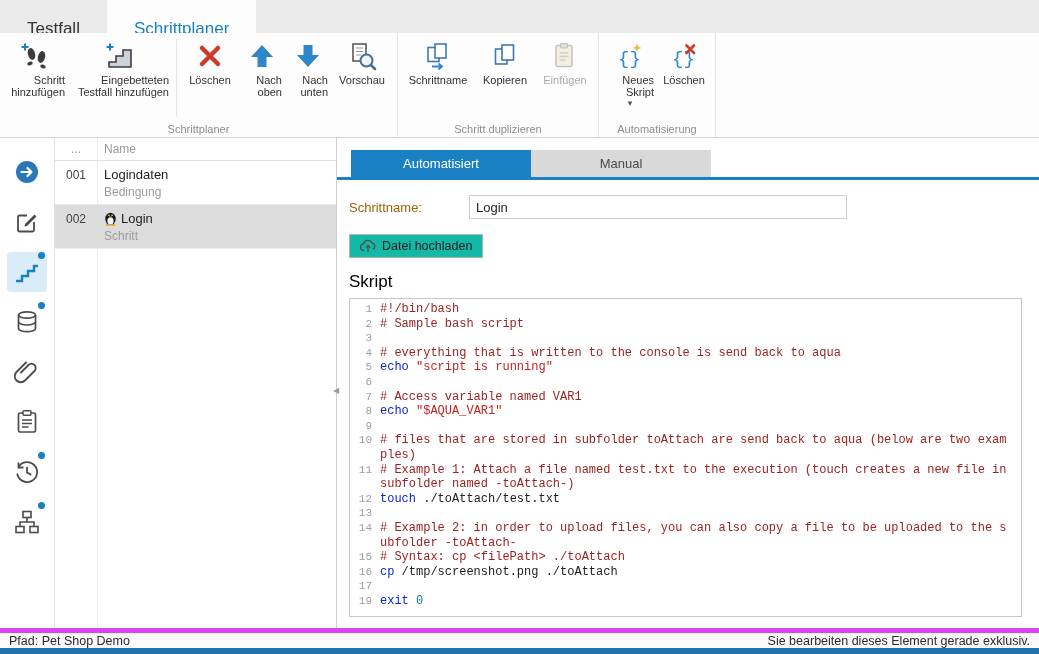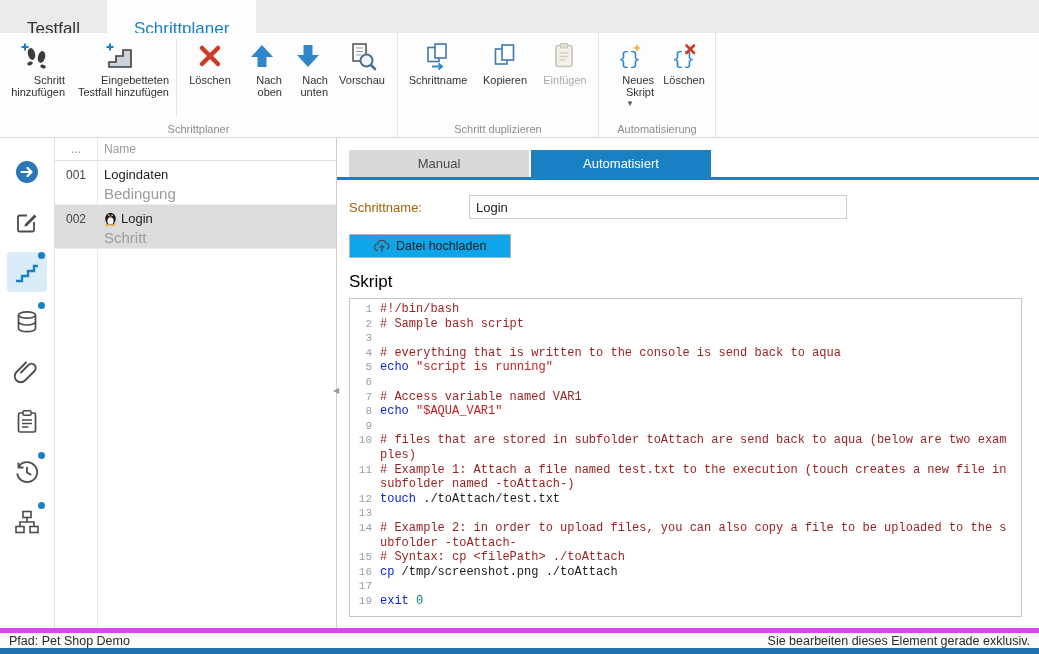--- a/index.html
+++ b/index.html
@@ -38,35 +38,35 @@
   .steplist{width:282px;border-right:1px solid #cfcfcf;position:relative;background:#fff}
   .col-line{position:absolute;top:0;bottom:0;left:42px;width:1px;background:#ececec}
   .sl-header{height:23px;border-bottom:1px solid #e2e2e2;display:flex;align-items:center;color:#9a9a9a;font-size:12px;position:relative}
   .sl-header .c1{width:42px;text-align:center}
   .sl-header .c2{padding-left:7px}
   .sl-row{display:flex;border-bottom:1px solid #ececec;height:44px;position:relative}
   .sl-row.selected{background:#dcdcdc}
   .sl-num{width:42px;flex:none;text-align:center;padding-top:7px;font-size:12px;color:#444}
   .sl-main{padding:6px 0 0 7px;flex:1}
   .sl-name{font-size:13px;color:#1e1e1e;display:flex;align-items:center;gap:4px}
-  .sl-type{font-size:15px;color:#9b9b9b;margin-top:3px}
+  .sl-type{font-size:12px;color:#9b9b9b;margin-top:3px}
 
   
   .detail{flex:1;position:relative;padding:12px 0 0 12px;background:#fff}
   .dtabs{display:flex;position:relative;z-index:2}
   .dtab{width:180px;height:27px;display:flex;align-items:center;justify-content:center;font-size:13px}
   .dtab.manual{background:#d9d9d9;color:#4a4a4a}
   .dtab.auto{background:#1a80c4;color:#fff;margin-left:2px}
   .dline{position:absolute;left:0;right:0;top:39px;height:3px;background:#1a80c4}
   .collapse-handle{position:absolute;left:-4px;top:248px;font-size:8px;color:#9a9a9a;z-index:3}
 
   .form-row{margin-top:18px;display:flex;align-items:center}
   .form-label{width:120px;font-size:13px;color:#a16207}
   .name-input{width:378px;height:24px;border:1px solid #cdcdcd;font-family:"Liberation Sans",sans-serif;font-size:13px;padding:0 6px;color:#1e1e1e}
-  .upload-btn{margin-top:15px;display:inline-flex;align-items:center;gap:6px;border:1px solid #b3b3b3;background:#0ea5e9;height:24px;padding:0 24px;font-size:12.5px;color:#1e1e1e;cursor:default}
+  .upload-btn{margin-top:15px;display:inline-flex;align-items:center;gap:6px;border:1px solid #b3b3b3;background:#14b8a6;height:24px;padding:0 10px;font-size:12.5px;color:#1e1e1e;cursor:default}
   .skript-h{margin-top:14px;color:#000000;font-size:17px;font-weight:400}
 
   .code-box{margin-top:6px;width:673px;height:319px;border:1px solid #c6c6c6;background:#fff;overflow:hidden;padding-top:3px}
   .code-row{display:flex;line-height:14.6px}
   .ln{width:30px;flex:none;text-align:right;padding-right:8px;color:#9aa0a8;font-family:"Liberation Mono",monospace;font-size:11px;line-height:14.6px}
   .cd{flex:1;font-family:"Liberation Mono",monospace;font-size:12px;white-space:pre-wrap;word-break:break-all;color:#202020;padding-right:8px}
   .seg-c{color:#9b2222}
   .seg-k{color:#0b24d6}
   .seg-s{color:#c32222}
   .seg-n{color:#0d7a7a}
@@ -304,22 +304,22 @@
         </div>
         <div class="sl-type">Schritt</div>
       </div>
     </div>
   </section>
 
   <section class="detail">
     <span class="collapse-handle">◀</span>
     <div class="dline"></div>
     <div class="dtabs">
+      <div class="dtab auto">Automatisiert</div>
       <div class="dtab manual">Manual</div>
-      <div class="dtab auto">Automatisiert</div>
     </div>
 
     <div class="form-row">
       <label class="form-label">Schrittname:</label>
       <input class="name-input" type="text" value="Login" style="">
     </div>
 
     <button class="upload-btn">
       <svg width="16" height="14" viewBox="0 0 16 14">
           <path d="M4 11.5 a3.3 3.3 0 0 1 -0.4 -6.6 A4.4 4.4 0 0 1 12 4.2 a3 3 0 0 1 0.6 5.9" fill="none" stroke="#4c4c4c" stroke-width="1.3"></path>

